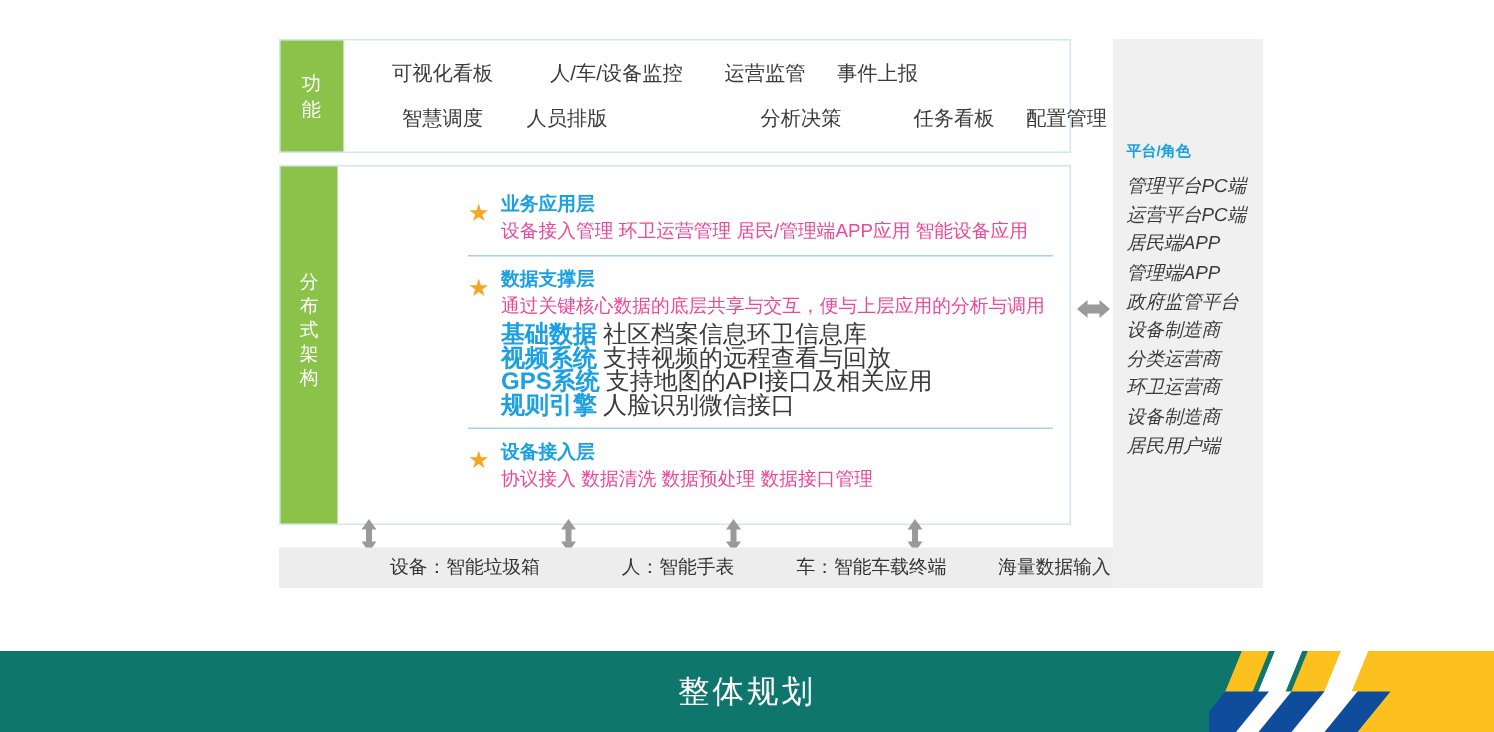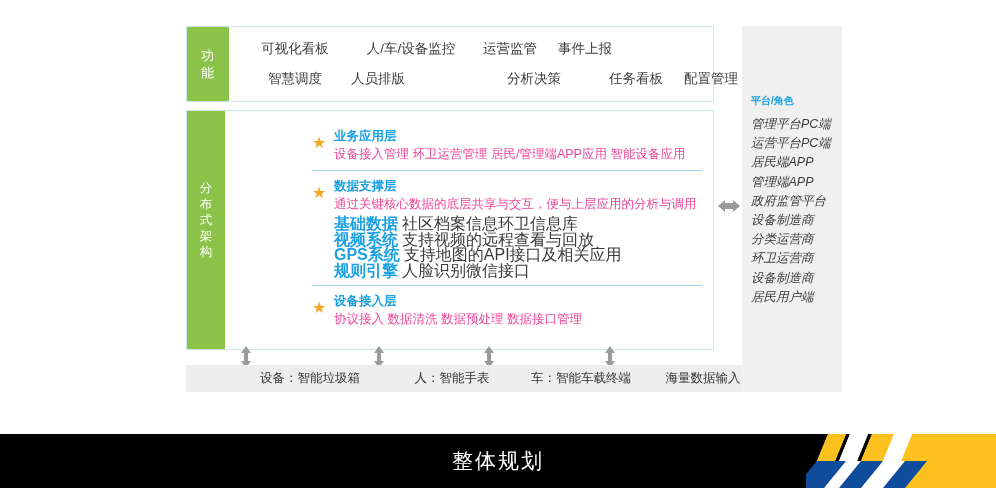--- a/index.html
+++ b/index.html
@@ -122,21 +122,21 @@
     color:#1ba1e2;font-size:10px;font-weight:bold;white-space:nowrap;
   }
   .right-list{position:absolute;left:751px;top:115px;font-style:italic;}
   .right-item{font-size:12.5px;line-height:19.2px;color:#3a3a3a;white-space:nowrap;}
 
   .hharrow{position:absolute;left:718px;top:196px;width:22px;height:20px;}
 
   
   .banner{
     position:absolute;left:0;top:434px;width:996px;height:54px;
-    background:#000000;overflow:hidden;
+    background:#0f766e;overflow:hidden;
   }
   .banner-title{
     position:absolute;left:0;top:0;width:996px;height:54px;
     display:flex;align-items:center;justify-content:center;
     color:#ffffff;font-size:21px;letter-spacing:2px;
   }
   .banner-deco{position:absolute;right:0;top:0;width:190px;height:54px;}
 </style>
 </head>
 <body>

